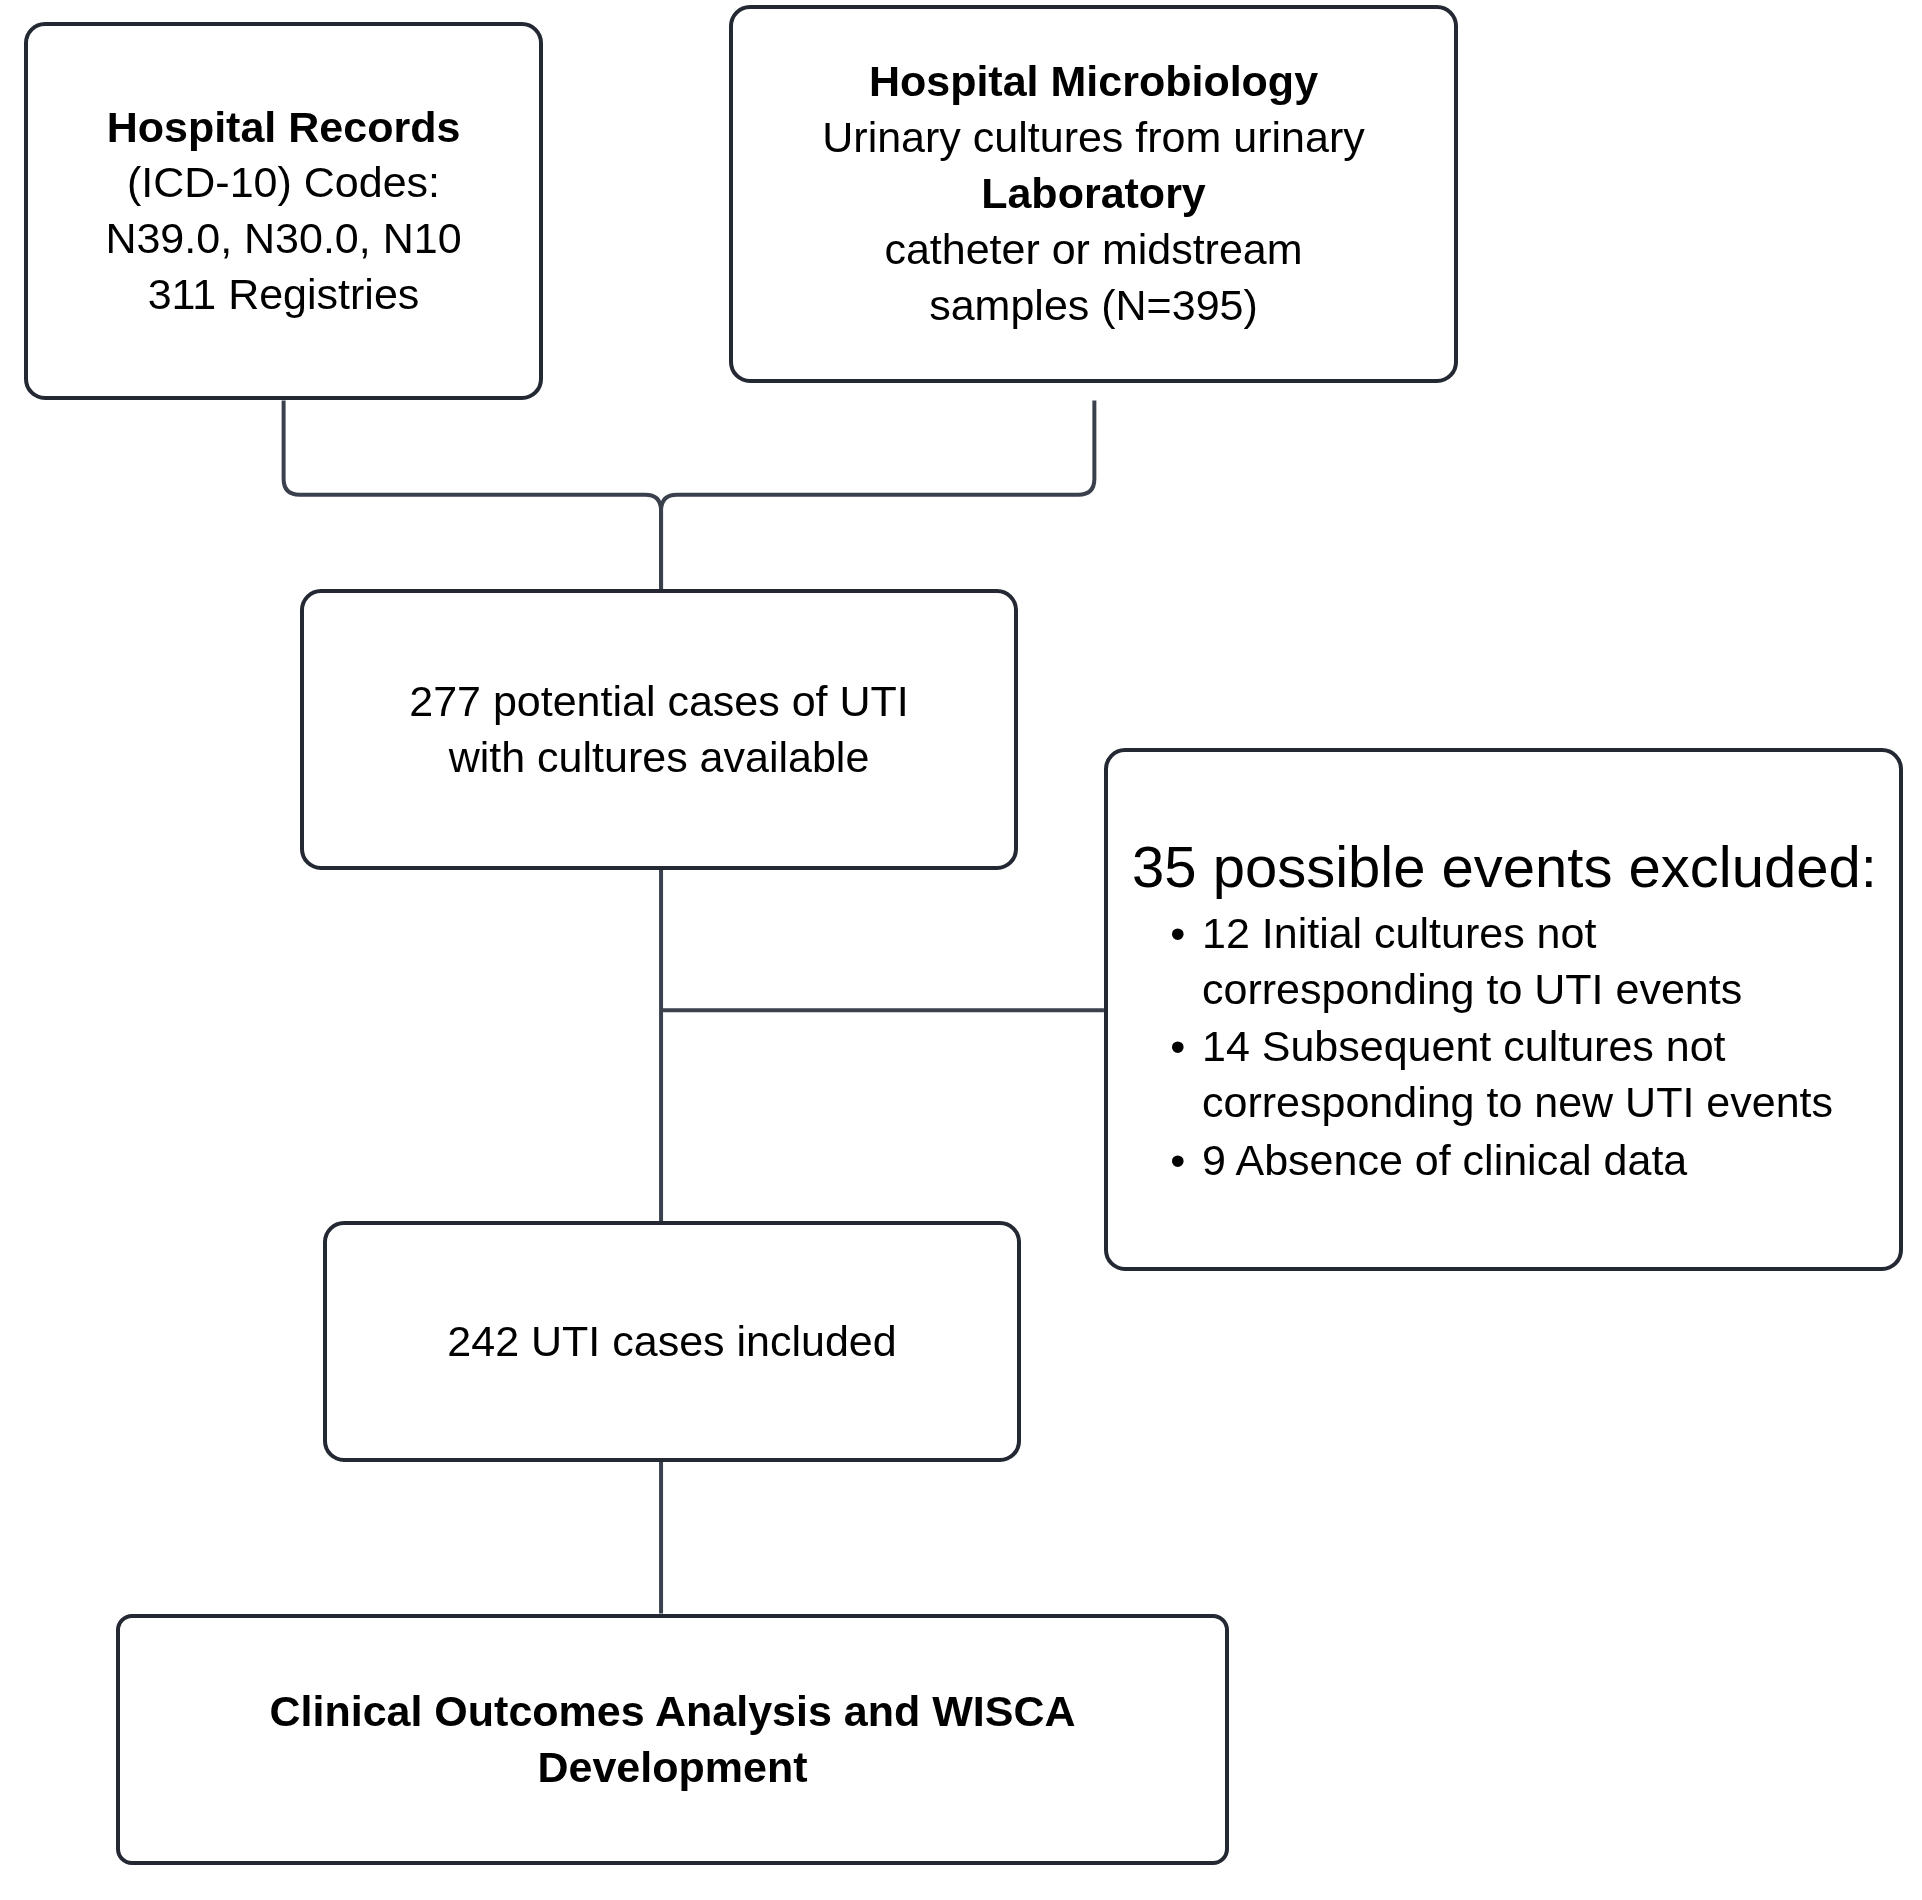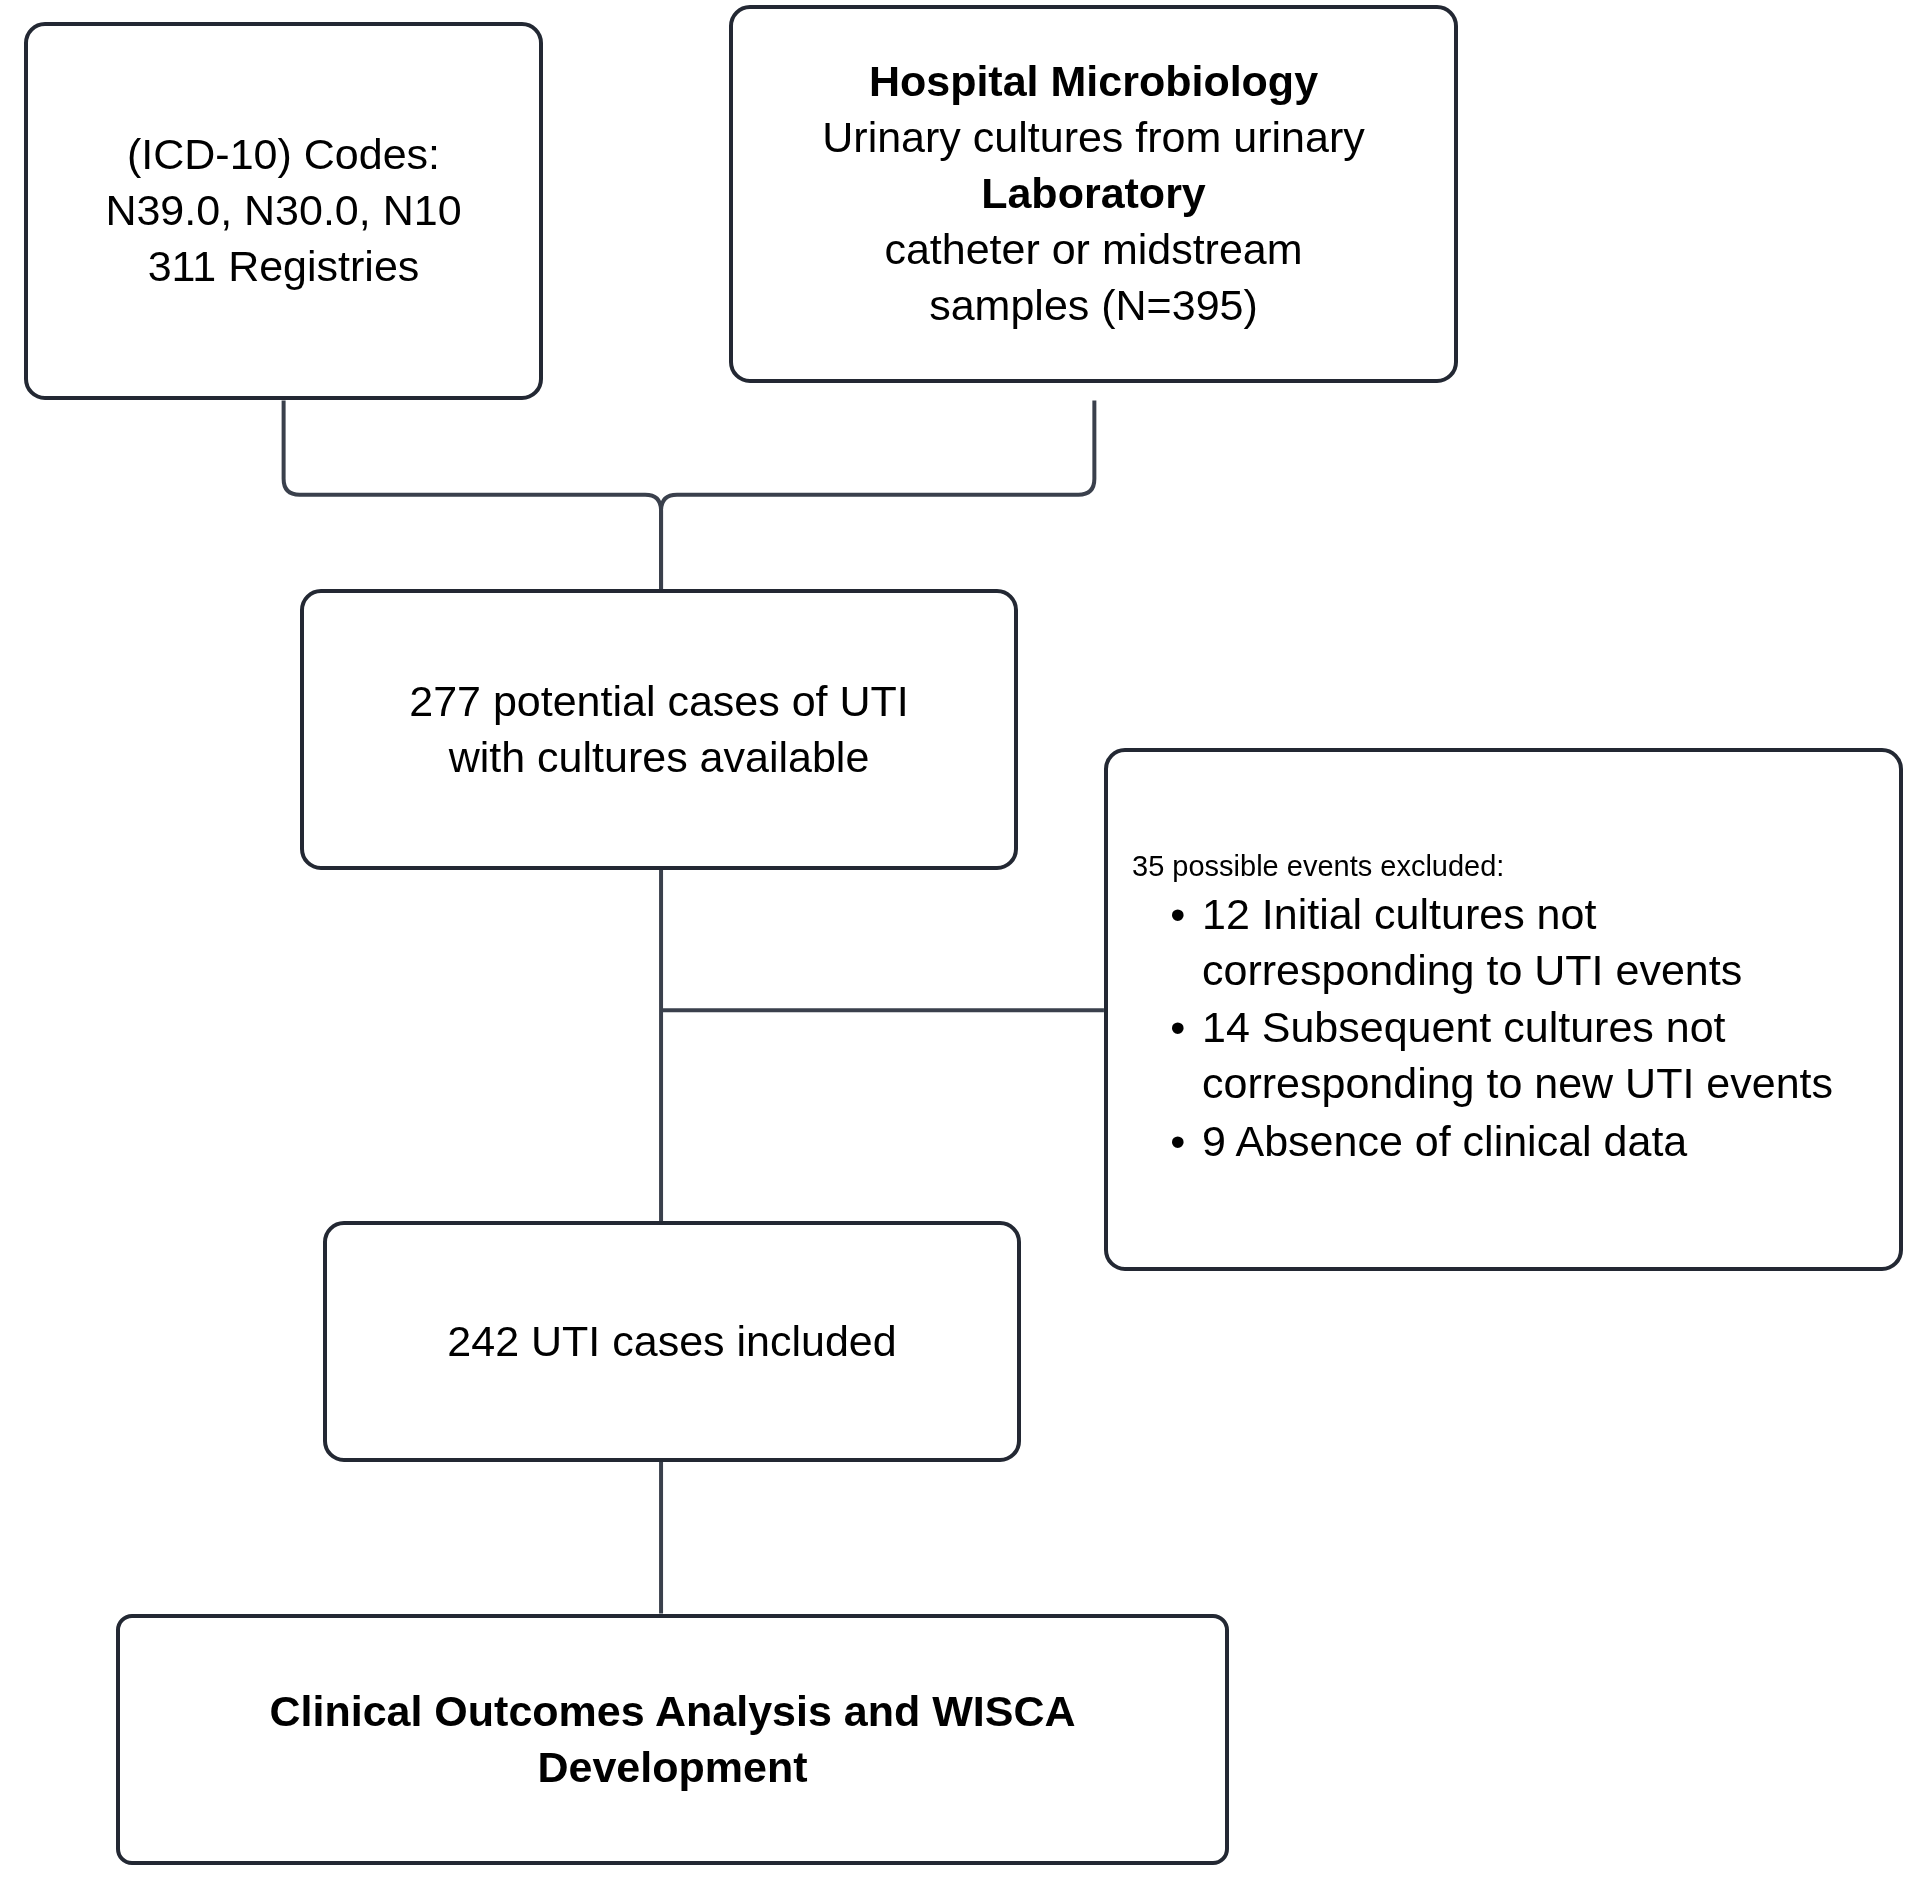--- a/index.html
+++ b/index.html
@@ -69,21 +69,21 @@
   }
   #node-included {
     left: 323px; top: 1221px; width: 698px; height: 241px;
   }
   #node-outcomes {
     left: 116px; top: 1614px; width: 1113px; height: 251px; border-radius: 16px;
   }
 
   
   .excl-head {
-    font-size: 29px;
+    font-size: 58px;
     line-height: 1.30;
     margin-bottom: 1.6px;
   }
   ul.excl-list {
     list-style: none;
     margin: 0;
     padding: 0 0 0 35px;
     font-size: 43px;
     line-height: 1.30;
   }
@@ -115,20 +115,21 @@
       <path d="M 828 1090 L 828 1530"></path>
 
       <path d="M 828 1266 L 1383 1266"></path>
 
       <path d="M 828 1832 L 828 2022"></path>
     </g>
   </svg>
 
   <div class="node" id="node-hospital-records">
     <div class="inner">
+      <div class="line node-strong">Hospital Records</div>
       <div class="line">(ICD-10) Codes:</div>
       <div class="line">N39.0, N30.0, N10</div>
       <div class="line">311 Registries</div>
     </div>
   </div>
 
   <div class="node" id="node-microbiology-lab">
     <div class="inner">
       <div class="line node-strong">Hospital Microbiology</div>
       <div class="line">Urinary cultures from urinary</div>

